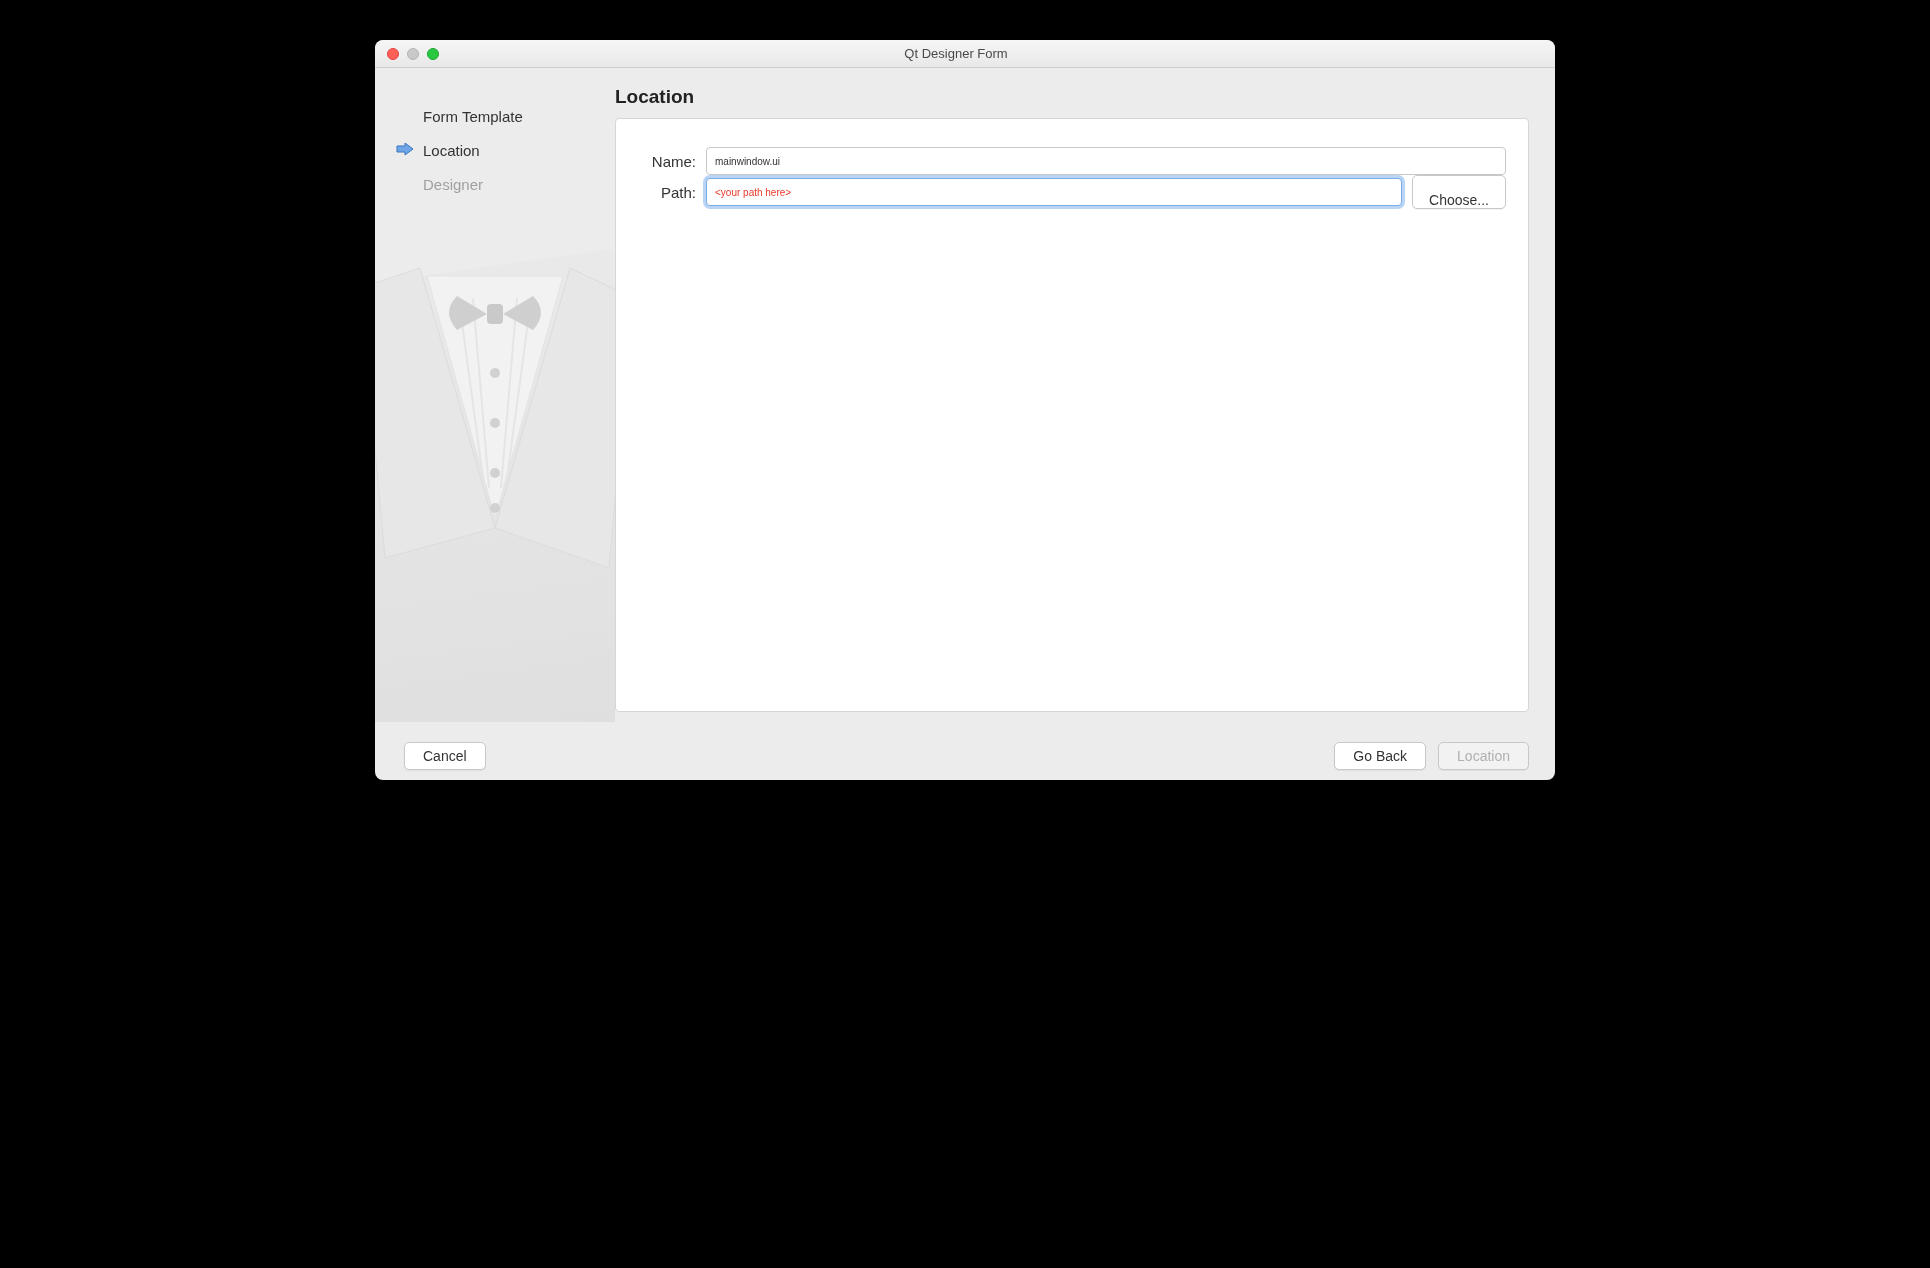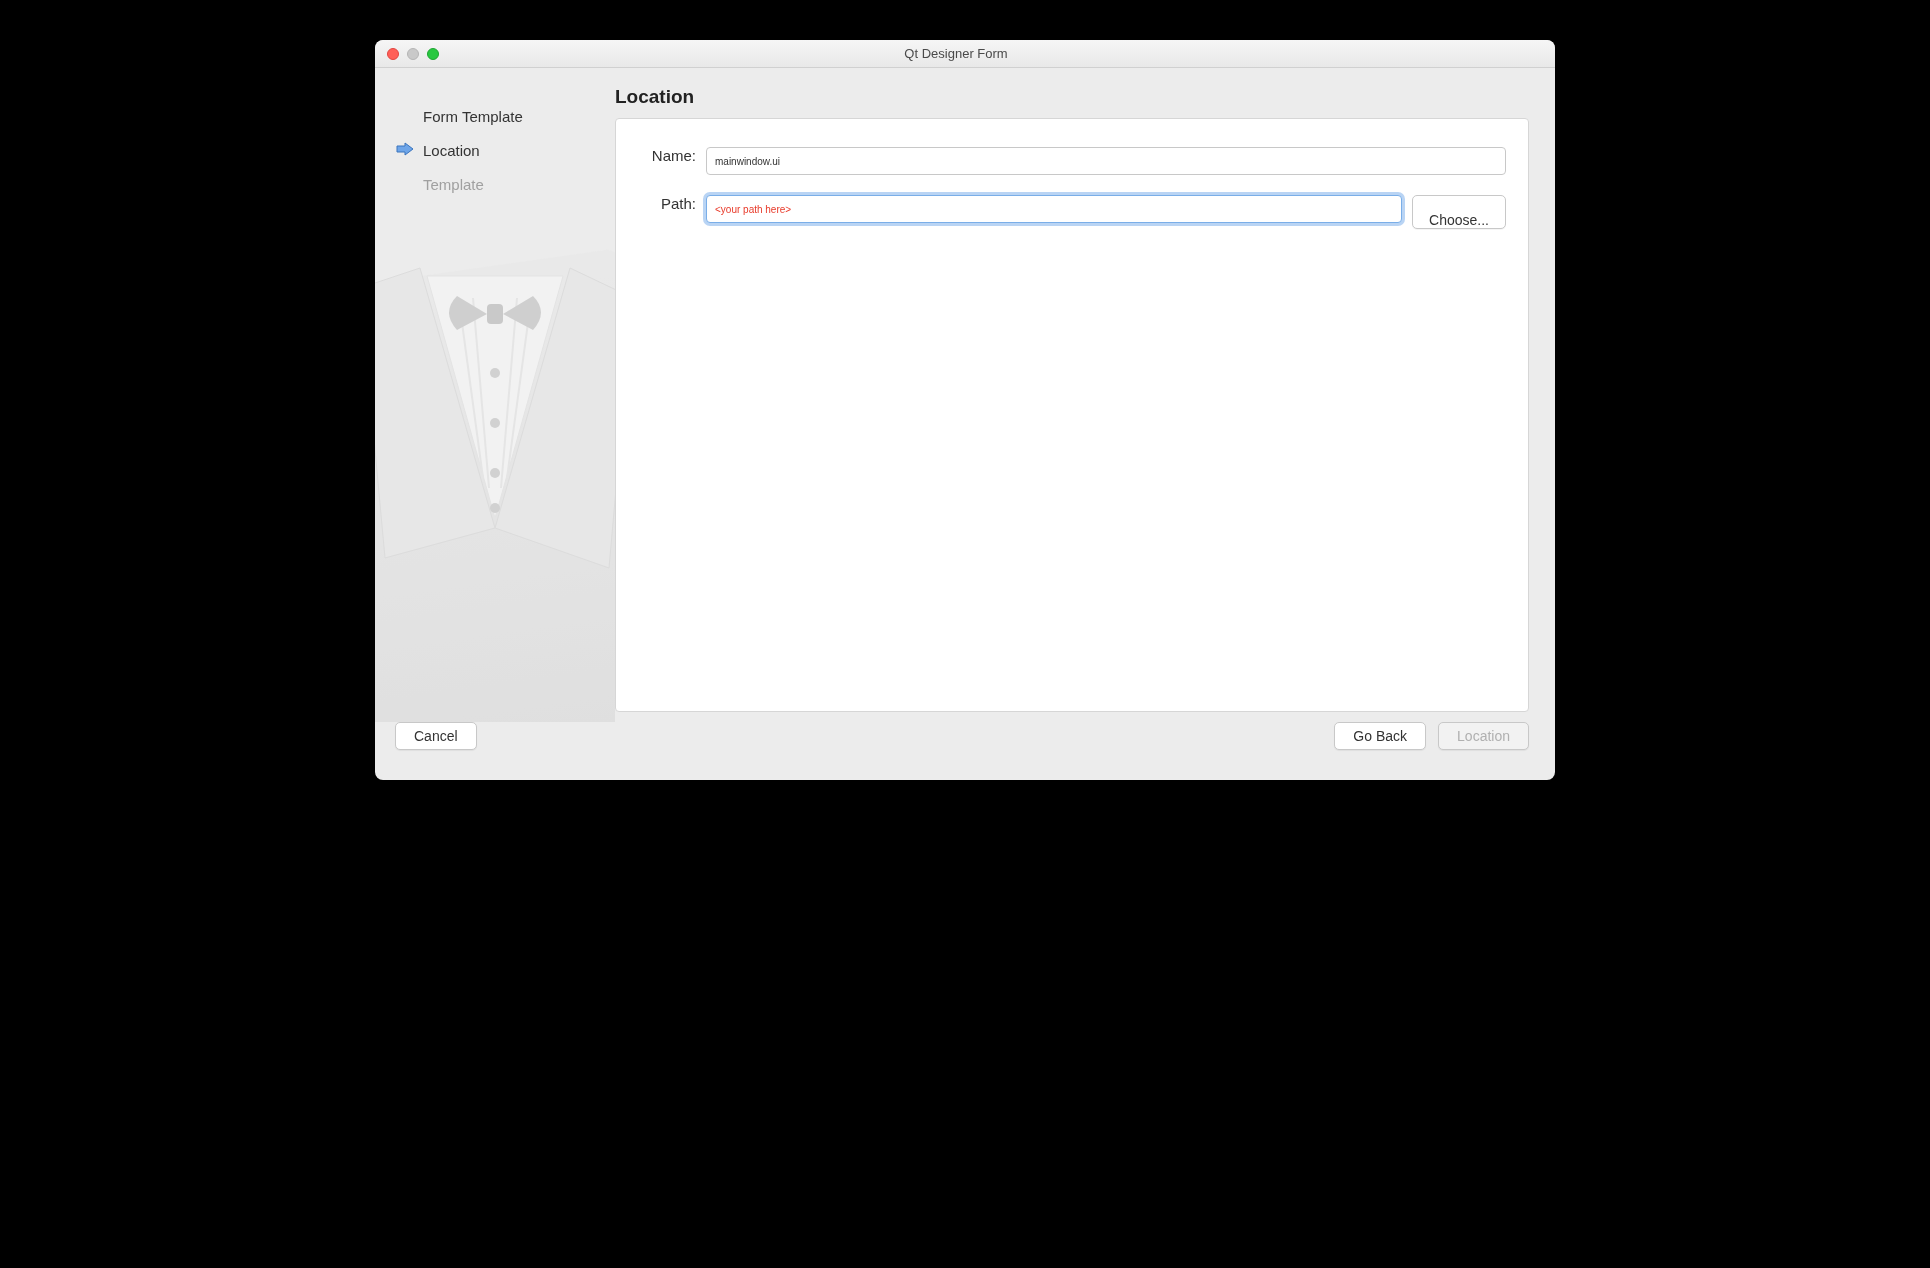--- a/index.html
+++ b/index.html
@@ -124,21 +124,21 @@
     }
     .content-panel {
       flex: 1;
       background: #fff;
       border: 1px solid #d6d6d6;
       border-radius: 4px;
       padding: 28px 22px;
     }
     .form-row {
       display: flex;
-      margin-bottom: 20px;
+      align-items: center;
       gap: 10px;
     }
     .form-label {
       width: 58px;
       text-align: right;
       font-size: 15px;
       color: #333;
     }
     .text-input {
       flex: 1;
@@ -165,22 +165,22 @@
       border: 1px solid #c8c8c8;
       border-radius: 5px;
       font-size: 14px;
       color: #333;
       cursor: pointer;
       box-shadow: 0 1px 0 rgba(0,0,0,0.04);
     }
     .bottom-bar {
       height: 58px;
       display: flex;
-      align-items: flex-start;
-      padding: 0 26px 10px 20px;
+      align-items: flex-end;
+      padding: 0 26px 10px 29px;
     }
     .mac-btn {
       height: 28px;
       padding: 0 18px;
       background: #fff;
       border: 1px solid #c8c8c8;
       border-radius: 5px;
       font-size: 14px;
       color: #333;
       cursor: pointer;
@@ -251,21 +251,21 @@
           <li class="step-item">
             <span class="step-indicator">
               <svg width="18" height="14" viewBox="0 0 18 14">
                 <path d="M 1 4 L 9 4 L 9 1 L 17 7 L 9 13 L 9 10 L 1 10 Z" fill="#6ea5e8" stroke="#3a74bd" stroke-width="1"></path>
               </svg>
             </span>
             <span class="step-label">Location</span>
           </li>
           <li class="step-item disabled">
             <span class="step-indicator"></span>
-            <span class="step-label">Template</span>
+            <span class="step-label">Designer</span>
           </li>
         </ul>
       </aside>
 
       <main class="main">
         <h1 class="page-title">Location</h1>
         <div class="content-panel">
 
           <div class="form-row">
             <label class="form-label">Name:</label>

